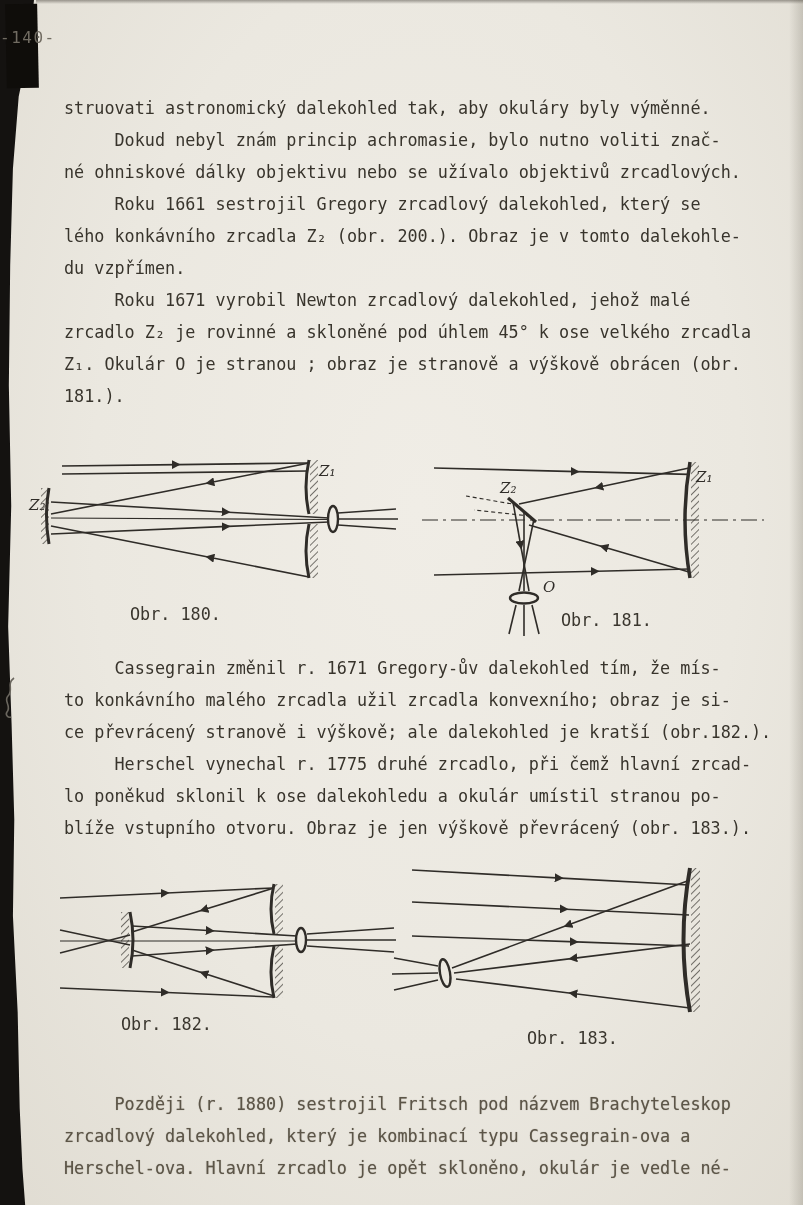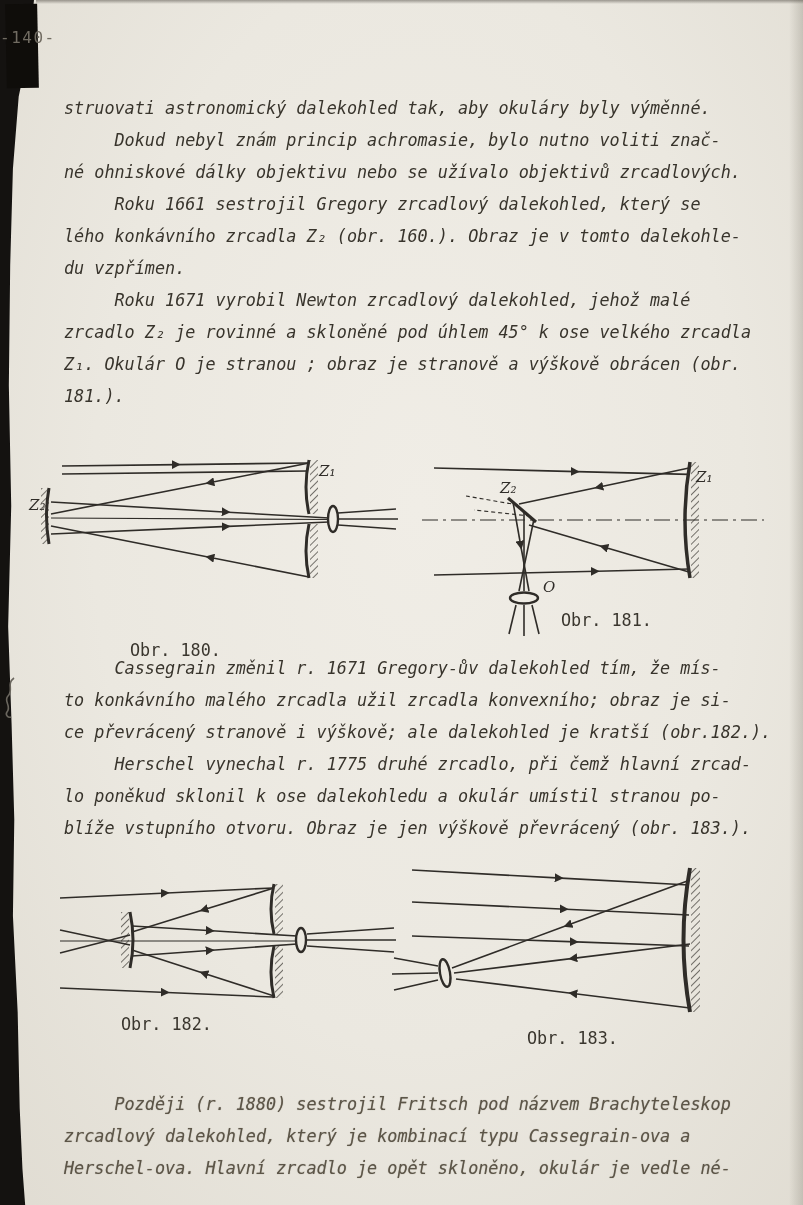--- a/index.html
+++ b/index.html
@@ -26,21 +26,21 @@
   }
   .right-shade {
     position:absolute; right:0; top:0; width:14px; height:100%;
     background:linear-gradient(to right, rgba(90,85,72,0), rgba(90,85,72,.22));
   }
   .pagenum {
     position:absolute; top:28px; left:0; width:100%; text-align:left;
     font-size:16px; letter-spacing:1.5px; color:#716c62;
   }
   .textblock { position:absolute; left:64px; font-size:16.8px; }
-  .line { white-space:pre; height:32px; line-height:32px;font-style:italic; }
+  .line { white-space:pre; height:32px; line-height:32px; }
   .block1 { top:92px; }
   .block2 { top:652px; }
   .block3 { top:1088px; color:#544d3f; text-shadow:0 0 1px rgba(84,77,63,.55); opacity:.94; }
   .caption { position:absolute; font-size:16.8px; line-height:20px; color:#3a362e; white-space:pre; }
   .fig { position:absolute; }
   .figlabel {
     font-family:"DejaVu Serif", serif; font-style:italic;
     font-size:15px; fill:#2f2c28;
   }
   .ray { stroke:#2f2c28; stroke-width:1.6; fill:none; }
@@ -58,21 +58,21 @@
   <div class="top-edge"></div>
   <div class="right-shade"></div>
 
   <div class="pagenum">-140-</div>
 
   <div class="textblock block1">
     <div class="line">struovati astronomický dalekohled tak, aby okuláry byly výměnné.</div>
     <div class="line">     Dokud nebyl znám princip achromasie, bylo nutno voliti znač-</div>
     <div class="line">né ohniskové dálky objektivu nebo se užívalo objektivů zrcadlových.</div>
     <div class="line">     Roku 1661 sestrojil Gregory zrcadlový dalekohled, který se</div>
-    <div class="line">lého konkávního zrcadla Z₂ (obr. 160.). Obraz je v tomto dalekohle-</div>
+    <div class="line">lého konkávního zrcadla Z₂ (obr. 200.). Obraz je v tomto dalekohle-</div>
     <div class="line">du vzpřímen.</div>
     <div class="line">     Roku 1671 vyrobil Newton zrcadlový dalekohled, jehož malé</div>
     <div class="line">zrcadlo Z₂ je rovinné a skloněné pod úhlem 45° k ose velkého zrcadla</div>
     <div class="line">Z₁. Okulár O je stranou ; obraz je stranově a výškově obrácen (obr.</div>
     <div class="line">181.).</div>
   </div>
 
   <svg class="fig" style="left:28px; top:452px;" width="372" height="152" viewBox="0 0 372 152">
     <defs>
       <pattern id="h180" width="5" height="5" patternUnits="userSpaceOnUse" patternTransform="rotate(45)">
@@ -143,21 +143,21 @@
       <line x1="106" y1="57" x2="54" y2="48"></line>
       <line x1="118" y1="68" x2="62" y2="62"></line>
     </g>
     <line x1="96" y1="50" x2="124" y2="74" stroke="#2f2c28" stroke-width="3.2"></line>
     <ellipse cx="112" cy="150" rx="14" ry="5.5" fill="none" stroke="#2f2c28" stroke-width="2.4"></ellipse>
     <text class="figlabel" x="284" y="34">Z₁</text>
     <text class="figlabel" x="88" y="45">Z₂</text>
     <text class="figlabel" x="131" y="144">O</text>
   </svg>
 
-  <div class="caption" style="left:130px; top:604px;margin-top:36px;">Obr. 180.</div>
+  <div class="caption" style="left:130px; top:604px;">Obr. 180.</div>
   <div class="caption" style="left:546px; top:610px;margin-left:15px;">Obr. 181.</div>
 
   <svg class="squiggle" style="left:2px; top:676px;" width="16" height="44" viewBox="0 0 16 44">
     <path d="M12 2 C4 8 12 14 6 20 C1 25 10 30 5 36 C3 39 6 42 9 41" stroke="#6a665e" stroke-width="1.6" fill="none"></path>
   </svg>
 
   <div class="textblock block2">
     <div class="line">     Cassegrain změnil r. 1671 Gregory-ův dalekohled tím, že mís-</div>
     <div class="line">to konkávního malého zrcadla užil zrcadla konvexního; obraz je si-</div>
     <div class="line">ce převrácený stranově i výškově; ale dalekohled je kratší (obr.182.).</div>

